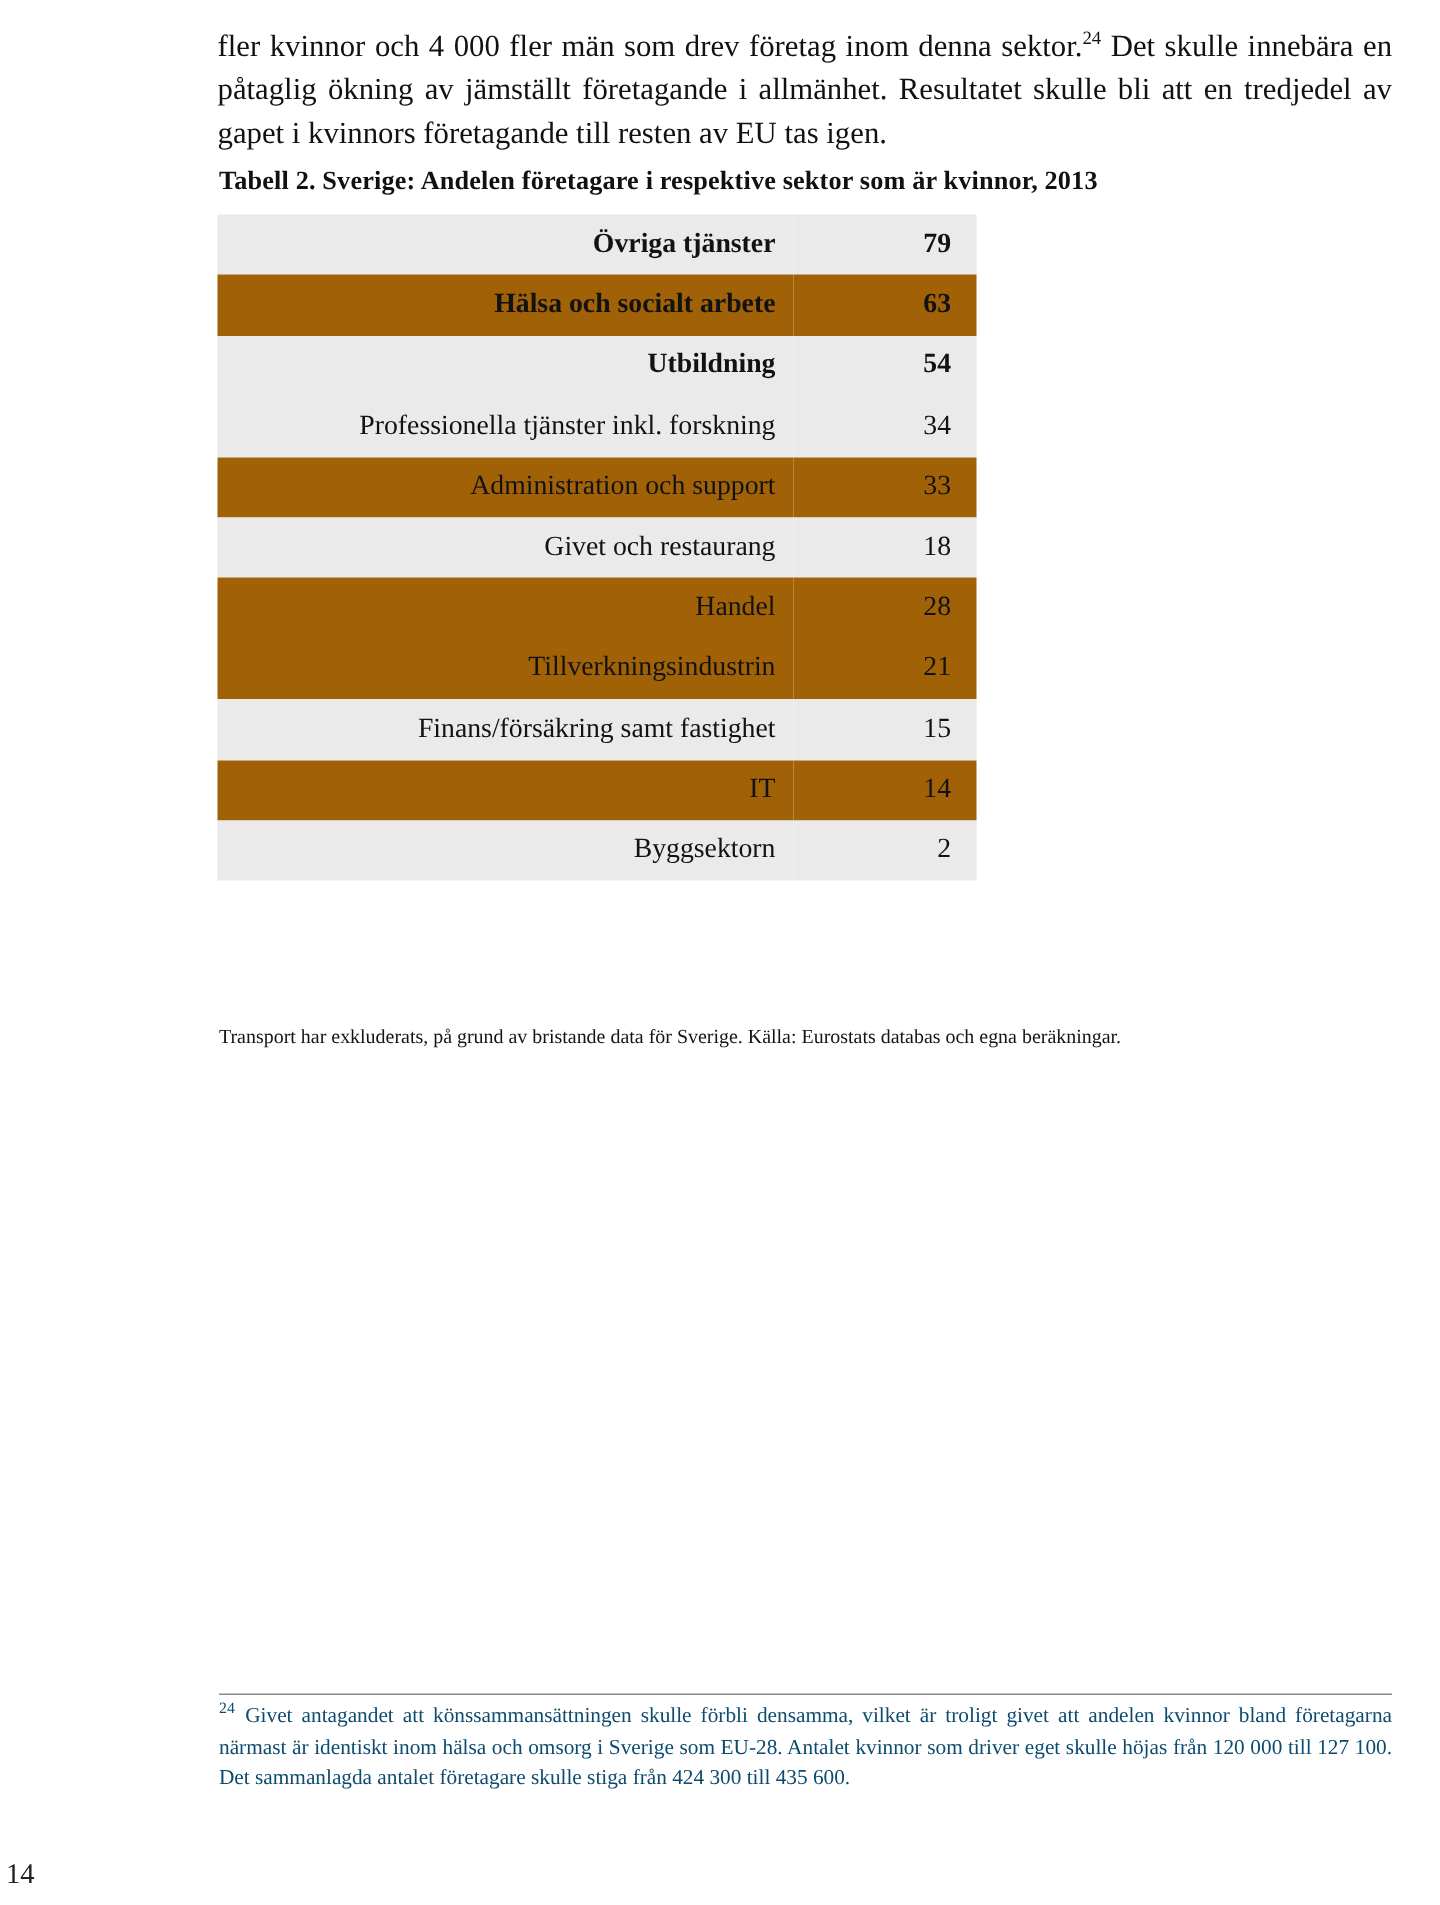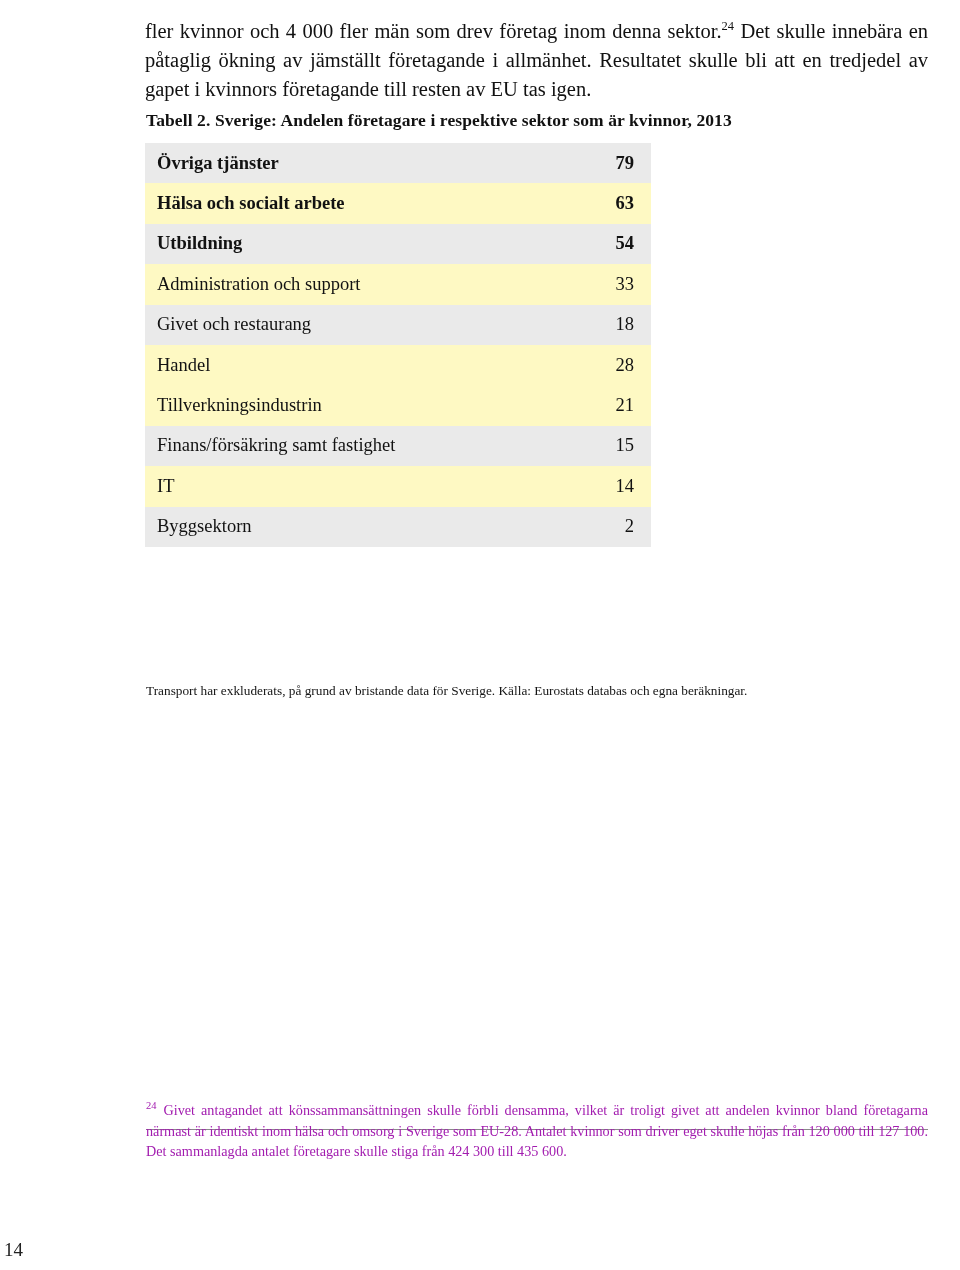--- a/index.html
+++ b/index.html
@@ -62,32 +62,32 @@
     left: 145px;
     top: 143px;
     width: 453px;
     border-collapse: collapse;
     table-layout: fixed;
   }
   .data-table tr {
     height: 40.4px;
   }
   .data-table tr.shade-light { background: #eaeaea; }
-  .data-table tr.shade-green { background: #fef9c3; }
+  .data-table tr.shade-green { background: #a16207; }
 
   .data-table td {
     padding: 0 12px;
     font-size: 18.5px;
     color: #121212;
     vertical-align: middle;
     line-height: 1.15;
     white-space: nowrap;
   }
   .data-table td.label-cell {
-    text-align: left;
+    text-align: right;
     width: 360px;
   }
   .data-table td.value-cell {
     text-align: right;
     width: 93px;
     padding-right: 17px;
   }
   .data-table tr.strong td {
     font-weight: bold;
   }
@@ -108,26 +108,26 @@
     position: absolute;
     left: 146px;
     top: 1129px;
     width: 782px;
     height: 1px;
     background: #8a8a8a;
   }
   .footnote {
     position: absolute;
     left: 146px;
-    top: 1100px;
+    top: 1134px;
     width: 782px;
     font-size: 14.2px;
     line-height: 20.5px;
     text-align: justify;
-    color: #a21caf;
+    color: #0c4a6e;
     font-family: Liberation Serif, serif;
   }
   .footnote .fn-num {
     font-size: 10.5px;
     vertical-align: super;
     line-height: 0;
     margin-right: 7px;
   }
   .footnote .fn-body {
     display: inline;
@@ -158,20 +158,24 @@
         <td class="value-cell">79</td>
       </tr>
       <tr class="shade-green strong">
         <td class="label-cell">Hälsa och socialt arbete</td>
         <td class="value-cell">63</td>
       </tr>
       <tr class="shade-light strong">
         <td class="label-cell">Utbildning</td>
         <td class="value-cell">54</td>
       </tr>
+      <tr class="shade-light">
+        <td class="label-cell">Professionella tjänster inkl. forskning</td>
+        <td class="value-cell">34</td>
+      </tr>
       <tr class="shade-green">
         <td class="label-cell">Administration och support</td>
         <td class="value-cell">33</td>
       </tr>
       <tr class="shade-light">
         <td class="label-cell">Givet och restaurang</td>
         <td class="value-cell">18</td>
       </tr>
       <tr class="shade-green">
         <td class="label-cell">Handel</td>

